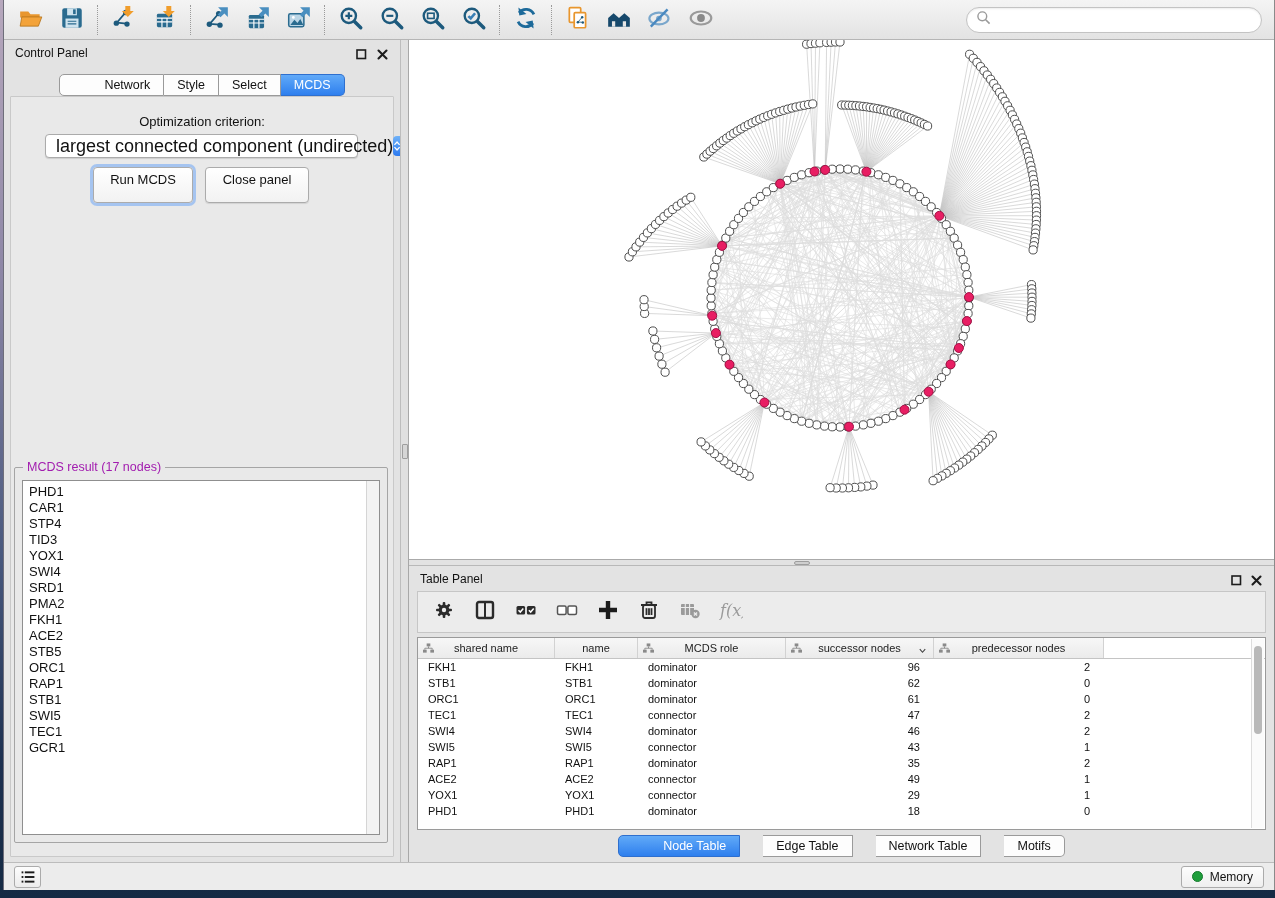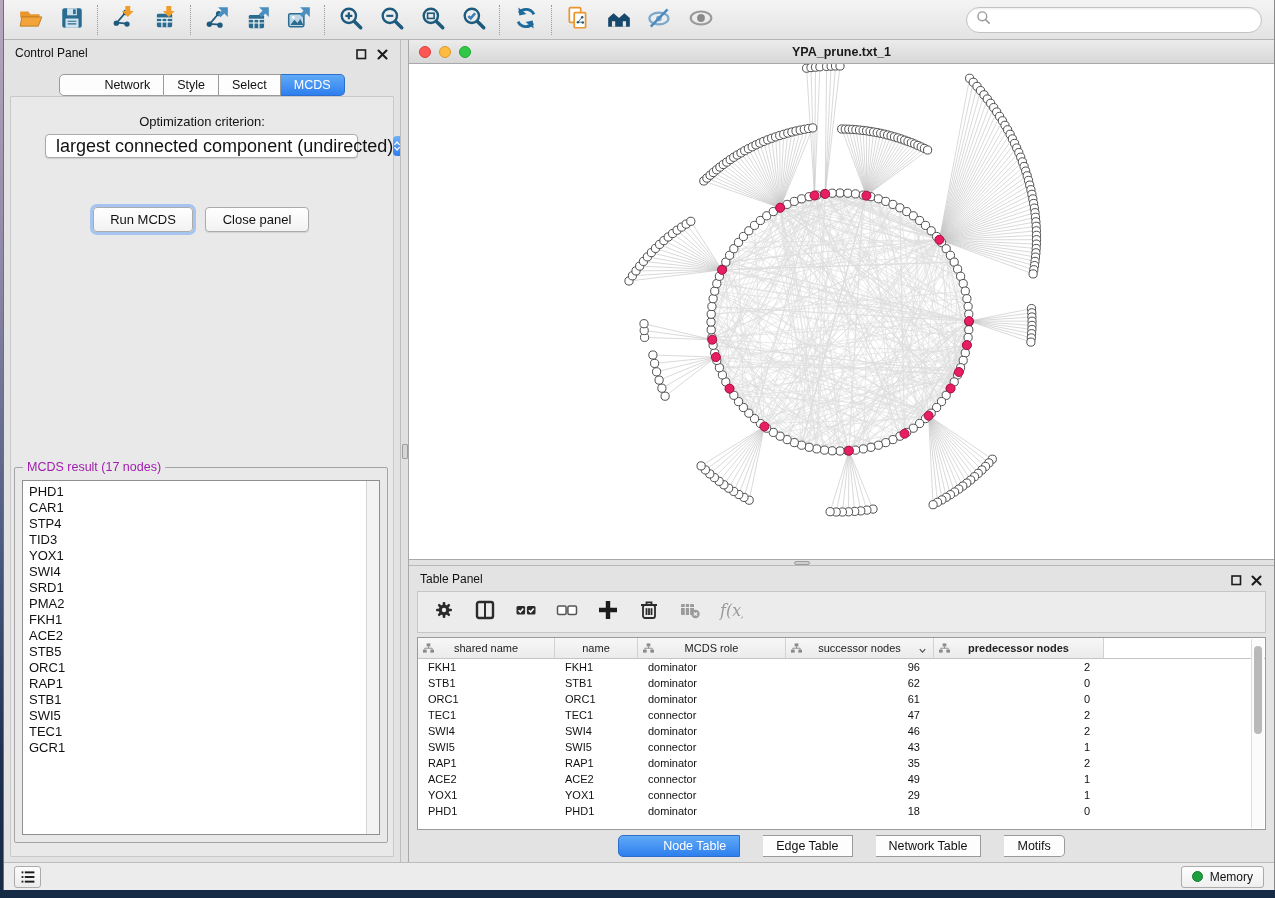--- a/index.html
+++ b/index.html
@@ -42,23 +42,23 @@
   .cp-content { position:absolute; left:6px; right:6px; top:56px; bottom:5px;
     background:#e9e9e9; border:1px solid #c9c9c9; border-radius:1px; }
   .opt-label { position:absolute; top:74px; left:0; right:0; text-align:center; font-size:13px; color:#111; }
   .dropdown { position:absolute; left:41px; top:94px; width:313px; height:24px; background:#fff;
     border:1px solid #ababab; border-radius:4px; display:flex; align-items:center; cursor:default;
     box-shadow:0 1px 1px rgba(0,0,0,.12); }
   .dropdown .dd-text { flex:1; font-size:18px; padding-left:10px; color:#111; white-space:nowrap; }
   .dd-stepper { width:19px; height:20px; margin-right:2px; border-radius:4px;
     background:linear-gradient(#6fb1f8,#2d7bf0); display:flex; align-items:center; justify-content:center; }
   .dd-stepper svg { width:11px; height:14px; }
-  .btn { position:absolute; height:25px; background:linear-gradient(#ffffff,#f2f2f2);
+  .btn { position:absolute; height:36px; background:linear-gradient(#ffffff,#f2f2f2);
     border:1px solid #ababab; border-radius:4px; font-size:13px; color:#111; text-align:center;
-    line-height:23px; cursor:default; box-shadow:0 1px 1px rgba(0,0,0,.10);margin-top:40px; }
+    line-height:23px; cursor:default; box-shadow:0 1px 1px rgba(0,0,0,.10); }
   .btn-run { left:89px; top:127px; width:100px; box-shadow:0 0 0 3px rgba(110,165,245,.55); }
   .btn-closep { left:201px; top:127px; width:104px; }
   .mcds-fieldset { position:absolute; left:10px; top:427px; width:374px; height:376px;
     border:1px solid #a5a5a5; border-radius:2px; }
   .mcds-legend { position:absolute; top:-8px; left:8px; background:#e9e9e9; padding:0 4px;
     font-size:12.5px; color:#a21caf; }
   .mcds-list { position:absolute; left:7px; right:7px; top:12px; bottom:7px; background:#fff;
     border:1px solid #8f8f8f; overflow:hidden; }
   .mcds-scroll { position:absolute; top:0; bottom:0; right:0; width:13px; background:#f3f3f3;
     border-left:1px solid #d5d5d5; }
@@ -346,28 +346,20 @@
           </div>
         </div>
       </div>
 
       <div class="v-divider">
         <div class="v-knob"></div>
       </div>
 
       <div class="right-col">
         <div class="net-window">
-          <div class="net-titlebar">
-            <span class="traffic">
-              <span class="light red"></span>
-              <span class="light yellow"></span>
-              <span class="light green"></span>
-            </span>
-            <span class="net-title">YPA_prune.txt_1</span>
-          </div>
           <div class="net-canvas" id="net-canvas"><svg width="867" height="496" viewBox="0 0 867 496" xmlns="http://www.w3.org/2000/svg">
       <rect width="867" height="496" fill="#ffffff"></rect>
       <g stroke="#8f8f8f" stroke-width="0.65" opacity="0.3">
                   <line x1="371.2" y1="143.7" x2="438.8" y2="129.2"></line>
                   <line x1="371.2" y1="143.7" x2="476.7" y2="137.4"></line>
                   <line x1="371.2" y1="143.7" x2="407.7" y2="131.1"></line>
                   <line x1="371.2" y1="143.7" x2="310.4" y2="303.7"></line>
                   <line x1="371.2" y1="143.7" x2="415.5" y2="386.1"></line>
                   <line x1="371.2" y1="143.7" x2="504.3" y2="364.2"></line>
                   <line x1="371.2" y1="143.7" x2="461.9" y2="383.3"></line>
@@ -1379,21 +1371,21 @@
                         <rect x="0" y="7.3" width="4" height="3.2"></rect>
                         <rect x="8" y="7.3" width="4" height="3.2"></rect>
                       </g>
                       <path d="M6 3.7 v2 M2 7.3 v-1.6 h8 v1.6" stroke="#8a8a8a" stroke-width="1" fill="none"></path>
                     </svg></span>
                   <span>successor nodes</span>
                   <span class="sort"><svg width="9" height="7" viewBox="0 0 9 9" xmlns="http://www.w3.org/2000/svg">
                       <path d="M1 1.5 l3.5 4 3.5-4" fill="none" stroke="#444" stroke-width="1.4"></path>
                     </svg></span>
                 </div>
-                <div class="th-cell" style="width: 170px; font-weight: bold;">
+                <div class="th-cell" style="width: 170px;">
                   <span class="hier"><svg width="11" height="11" viewBox="0 0 12 12" xmlns="http://www.w3.org/2000/svg">
                       <g fill="#8a8a8a">
                         <rect x="4" y="0.5" width="4" height="3.2"></rect>
                         <rect x="0" y="7.3" width="4" height="3.2"></rect>
                         <rect x="8" y="7.3" width="4" height="3.2"></rect>
                       </g>
                       <path d="M6 3.7 v2 M2 7.3 v-1.6 h8 v1.6" stroke="#8a8a8a" stroke-width="1" fill="none"></path>
                     </svg></span>
                   <span>predecessor nodes</span>
                 </div>

